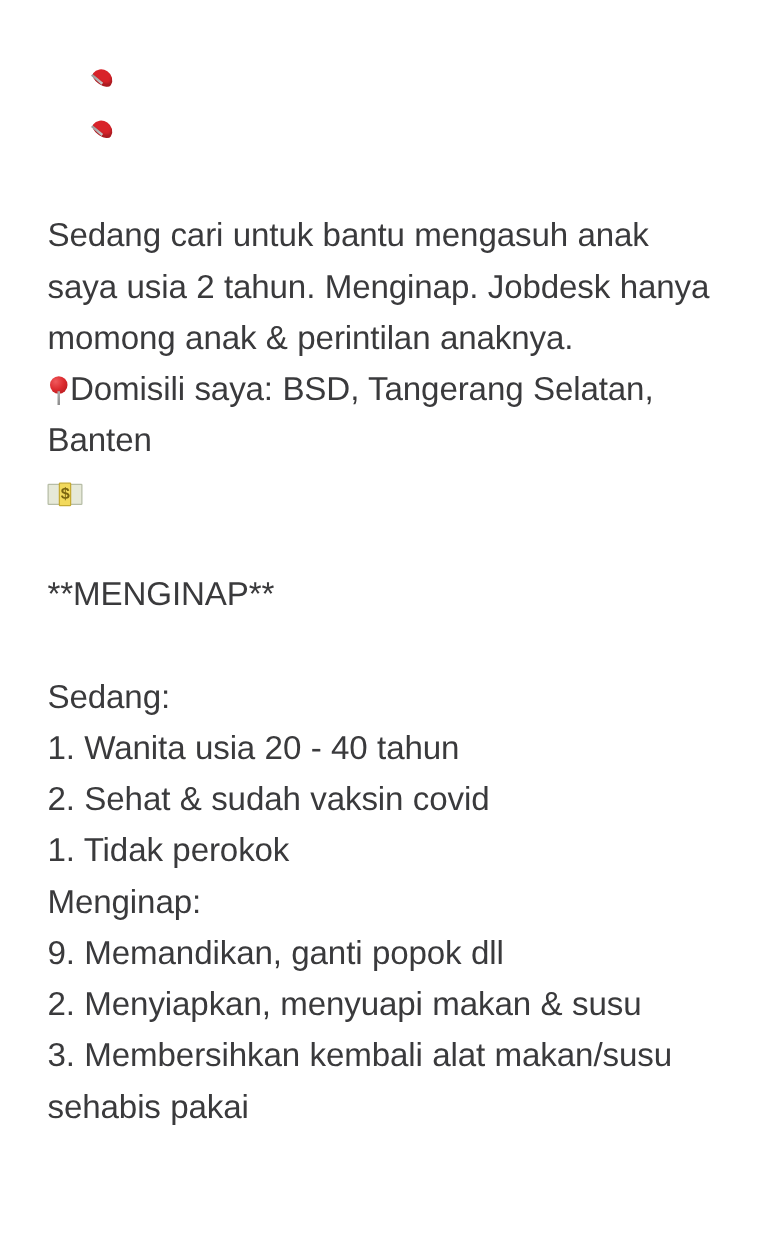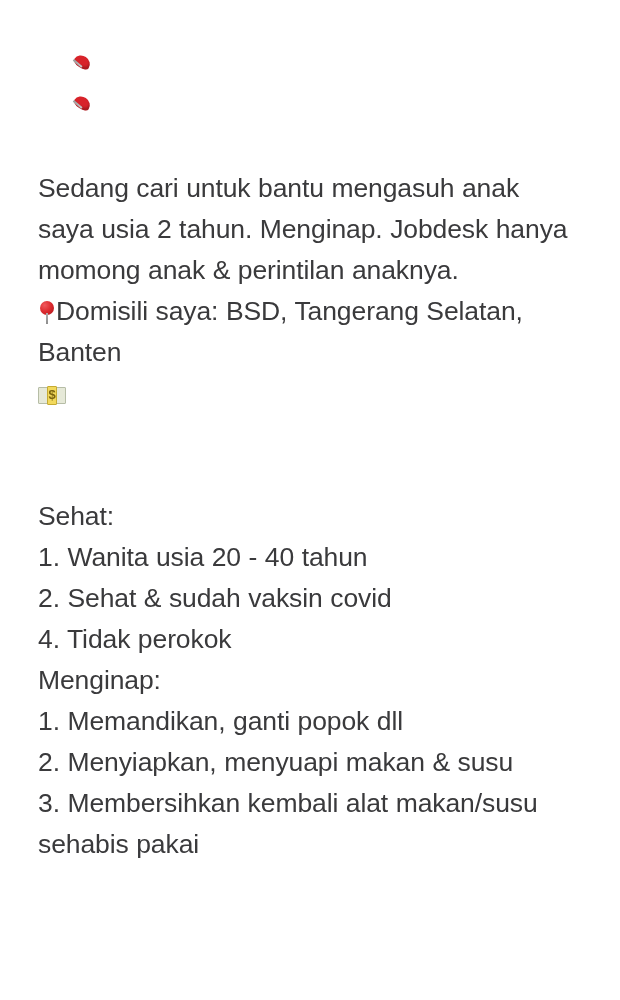--- a/index.html
+++ b/index.html
@@ -135,26 +135,27 @@
   </div>
 
   <div class="line">Sedang cari untuk bantu mengasuh anak saya usia 2 tahun. Menginap. Jobdesk hanya momong anak &amp; perintilan anaknya.</div>
 
   <div class="line"><span class="loc-emoji"><span class="loc-head"></span><span class="loc-stem"></span></span><span>Domisili saya: BSD, Tangerang Selatan, Banten</span></div>
 
   <div class="line"><span class="money-emoji"><span class="bill b1"></span><span class="bill b2"></span><span class="bill center"></span><span class="dollar">$</span></span></div>
 
   <div class="line blank"></div>
 
+  <div class="line">**MENGINAP**</div>
 
   <div class="line blank"></div>
 
-  <div class="line">Sehat:</div>
+  <div class="line">Sedang:</div>
   <div class="line">1. Wanita usia 20 - 40 tahun</div>
   <div class="line">2. Sehat &amp; sudah vaksin covid</div>
-  <div class="line">4. Tidak perokok</div>
+  <div class="line">1. Tidak perokok</div>
 
   <div class="line">Menginap:</div>
-  <div class="line">1. Memandikan, ganti popok dll</div>
+  <div class="line">9. Memandikan, ganti popok dll</div>
   <div class="line">2. Menyiapkan, menyuapi makan &amp; susu</div>
   <div class="line">3. Membersihkan kembali alat makan/susu sehabis pakai</div>
 
 </div>
 
 </body></html>

